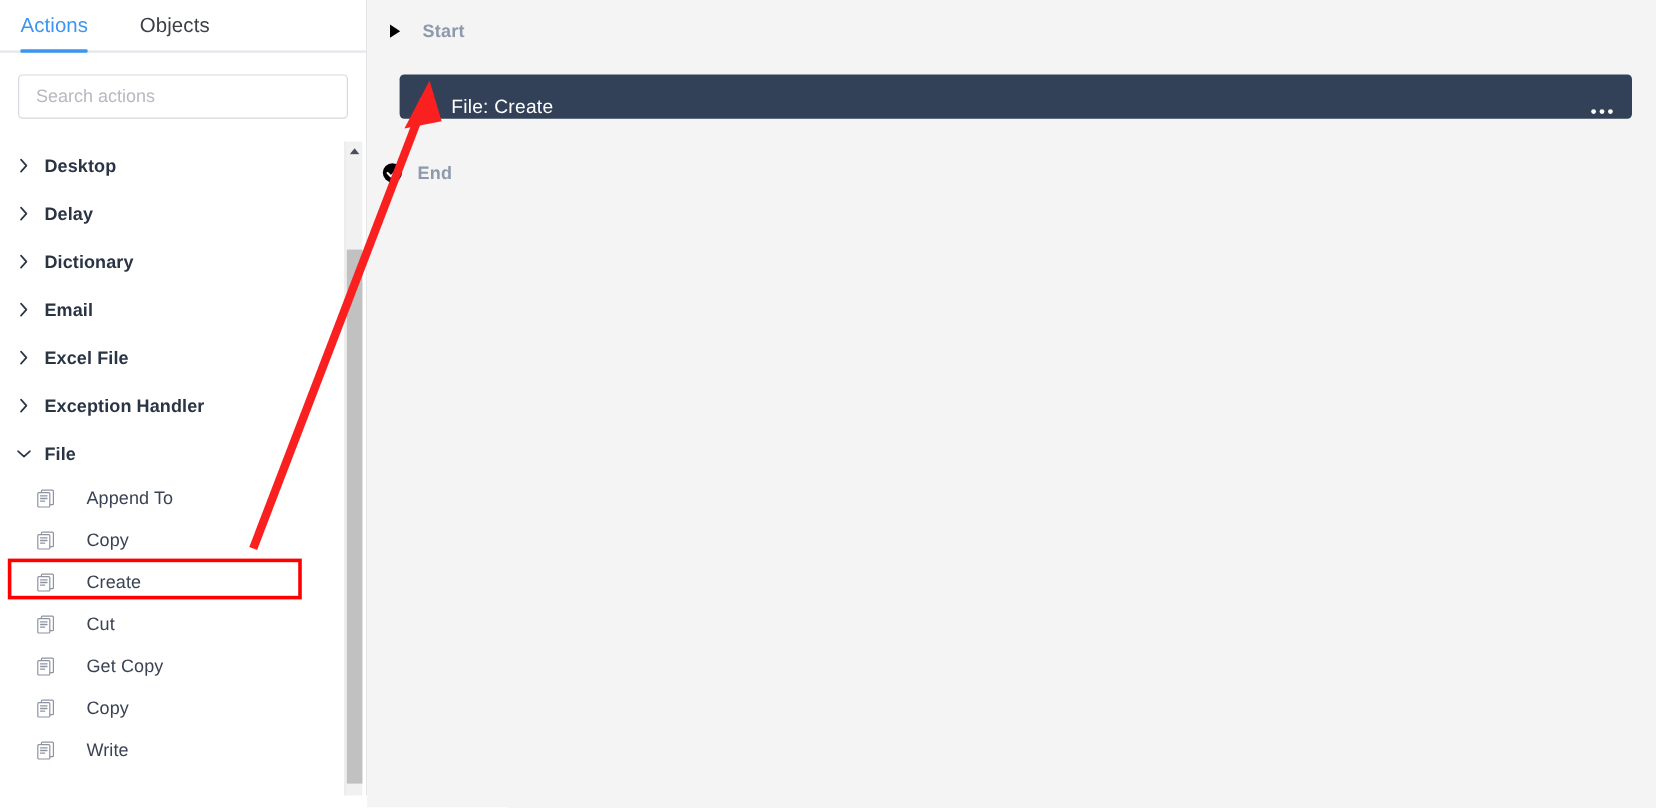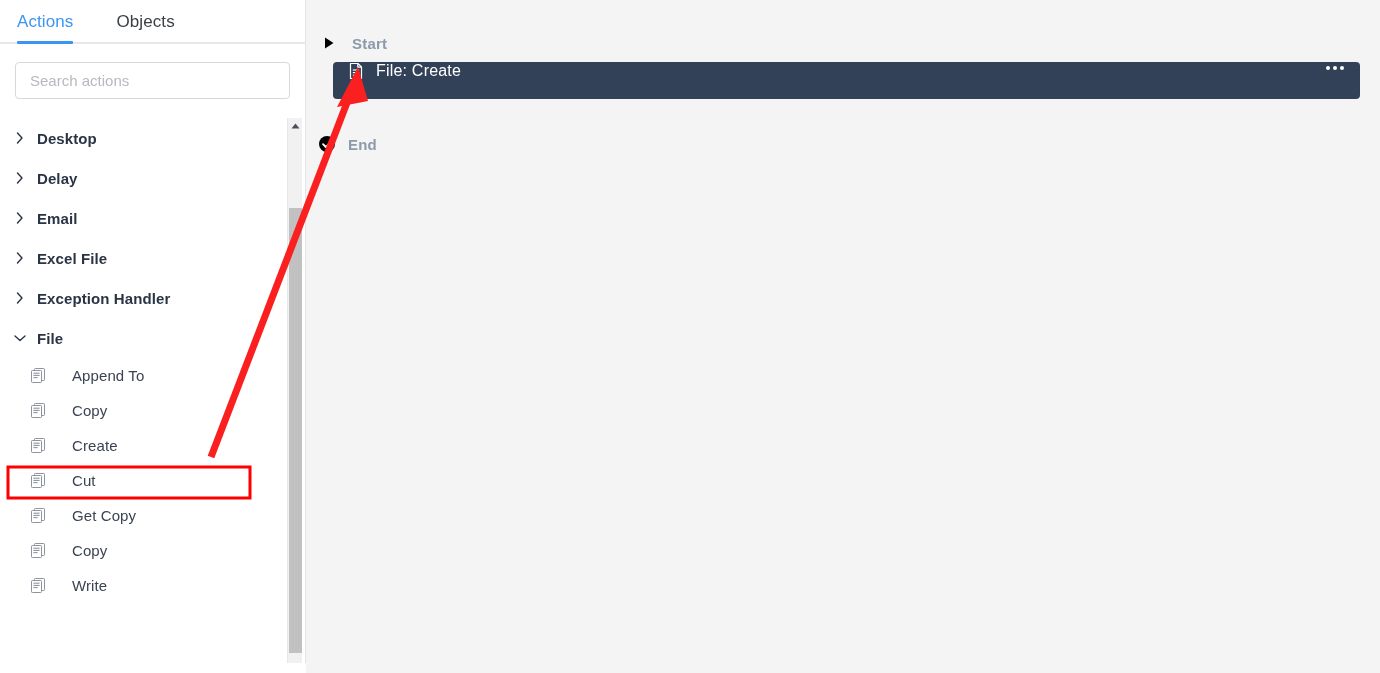--- a/index.html
+++ b/index.html
@@ -179,21 +179,20 @@
     overflow: hidden;
   }
 
   .node-start {
     position: absolute;
     left: 16px;
     top: 14px;
     display: flex;
     align-items: center;
     height: 24px;
-    margin-top: 17px;
   }
   .play-tri {
     width: 14px; height: 14px;
     margin-right: 16px;
     display: inline-block;
   }
   .node-text {
     font-size: 15px;
     font-weight: bold;
     color: #8d9aab;
@@ -202,21 +201,21 @@
 
   .action-bar {
     position: absolute;
     left: 27px;
     top: 62px;
     width: 1027px;
     height: 37px;
     background: #324157;
     border-radius: 4px;
     display: flex;
-    align-items: flex-start;
+    align-items: flex-end;
     padding: 0 14px 0 14px;
     cursor: pointer;
   }
   .action-icon {
     width: 18px; height: 18px;
     flex: 0 0 18px;
     margin-right: 11px;
     display: inline-block;
   }
   .action-label {
@@ -296,20 +295,28 @@
 
       <div class="cat-row">
         <span class="chev">
           <svg width="18" height="18" viewBox="0 0 18 18">
               <path d="M6.5 4 L11 9 L6.5 14" fill="none" stroke="#2b3445" stroke-width="1.4" stroke-linecap="round" stroke-linejoin="round"></path>
             </svg>
         </span>
         <span class="cat-label">Delay</span>
       </div>
 
+      <div class="cat-row">
+        <span class="chev">
+          <svg width="18" height="18" viewBox="0 0 18 18">
+              <path d="M6.5 4 L11 9 L6.5 14" fill="none" stroke="#2b3445" stroke-width="1.4" stroke-linecap="round" stroke-linejoin="round"></path>
+            </svg>
+        </span>
+        <span class="cat-label">Dictionary</span>
+      </div>
 
       <div class="cat-row">
         <span class="chev">
           <svg width="18" height="18" viewBox="0 0 18 18">
               <path d="M6.5 4 L11 9 L6.5 14" fill="none" stroke="#2b3445" stroke-width="1.4" stroke-linecap="round" stroke-linejoin="round"></path>
             </svg>
         </span>
         <span class="cat-label">Email</span>
       </div>
 

